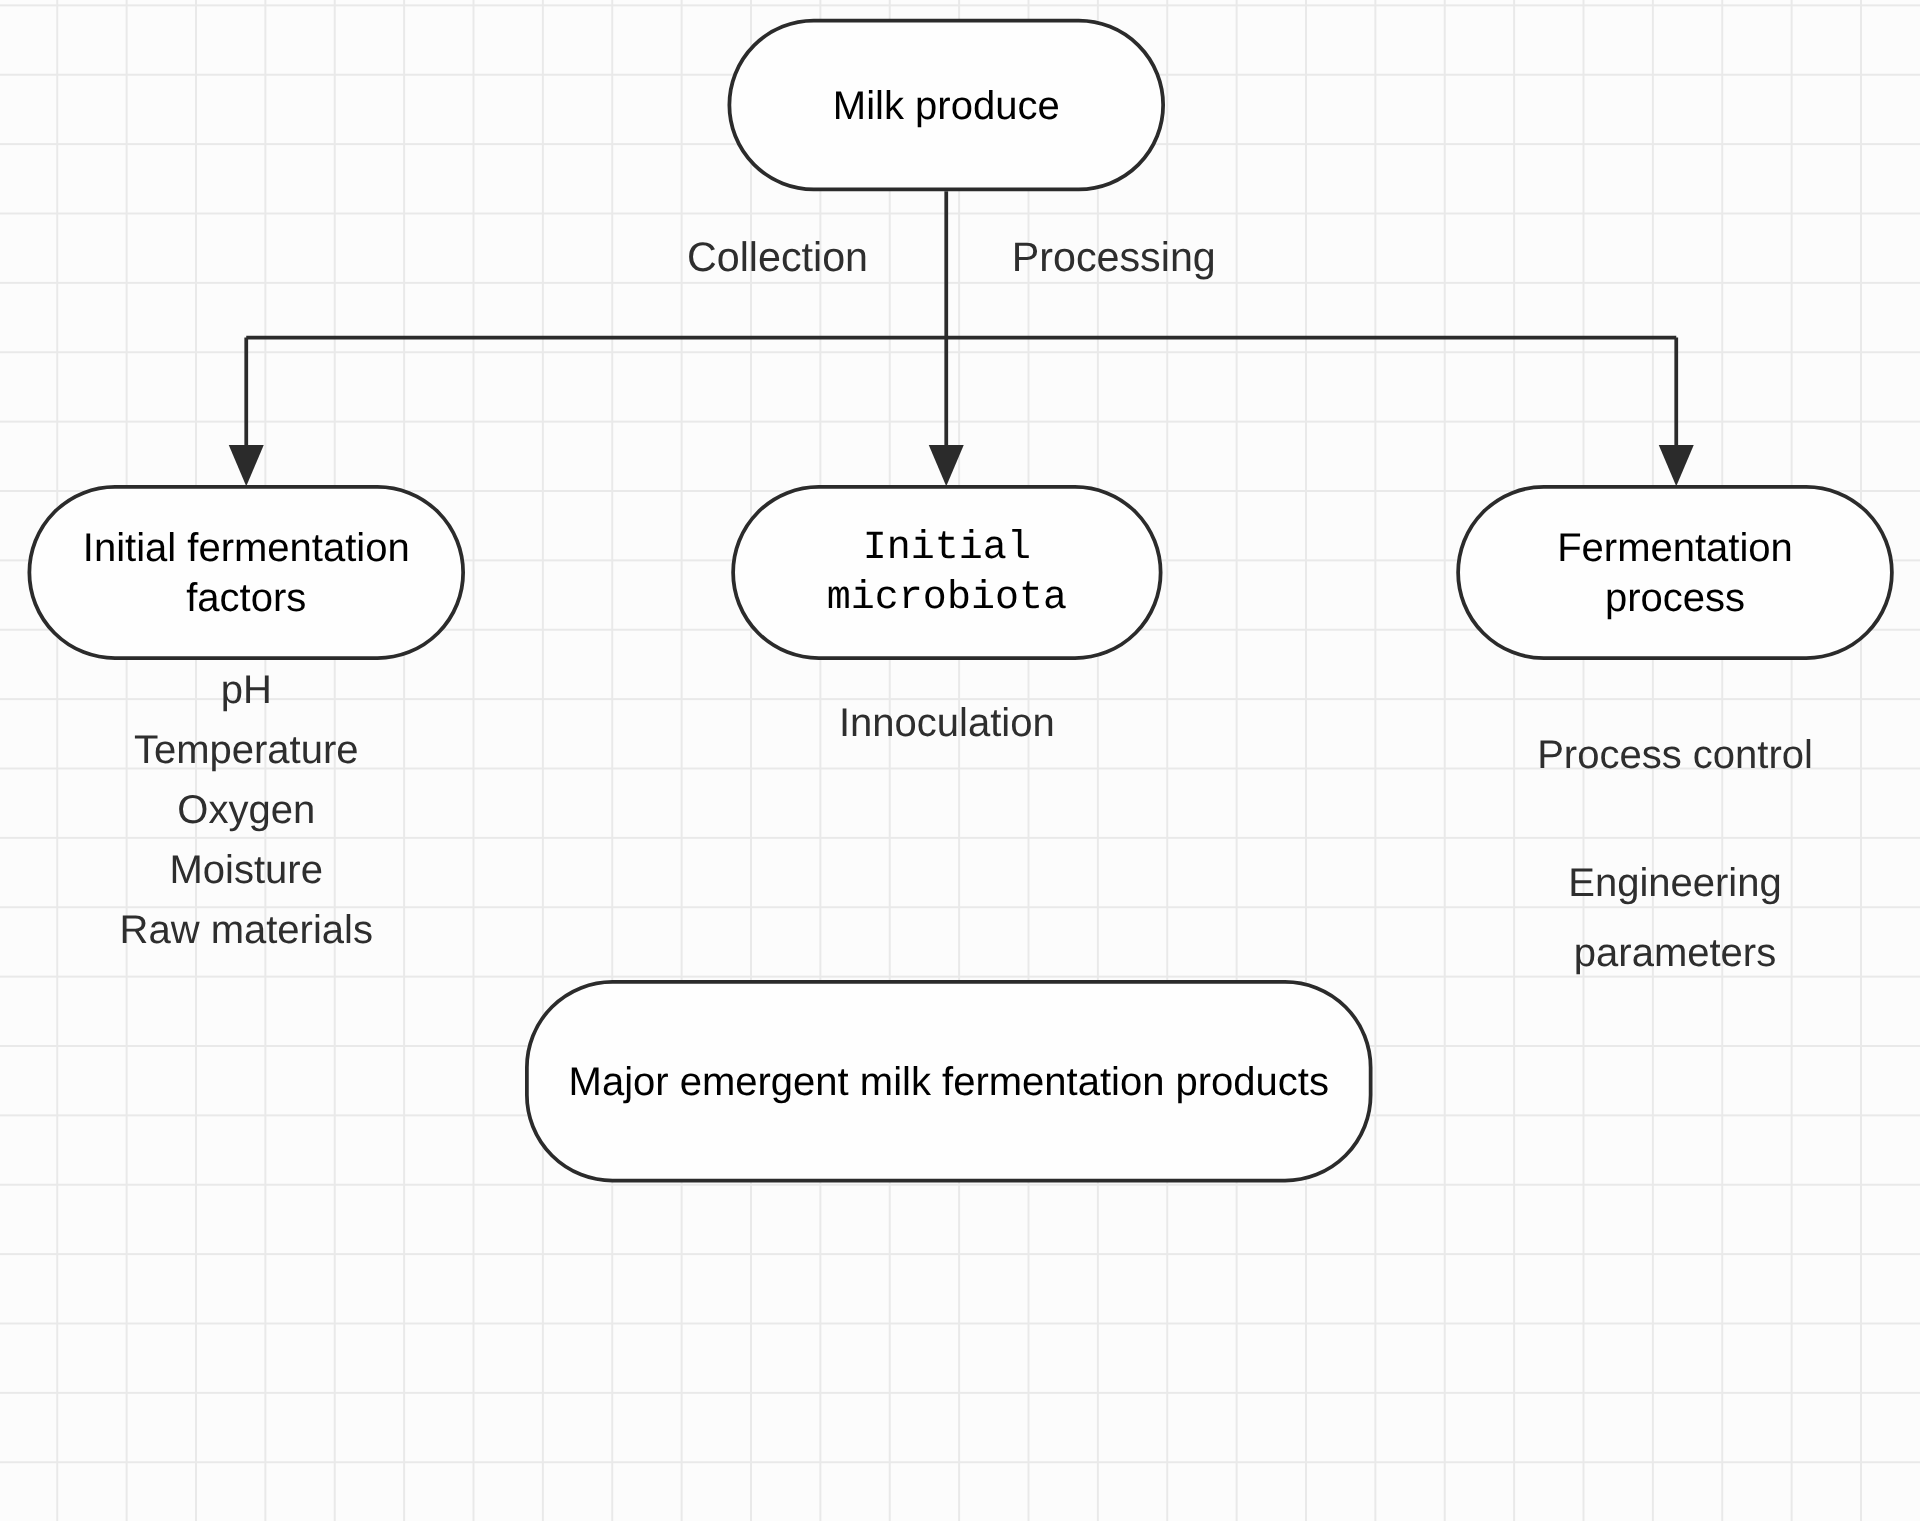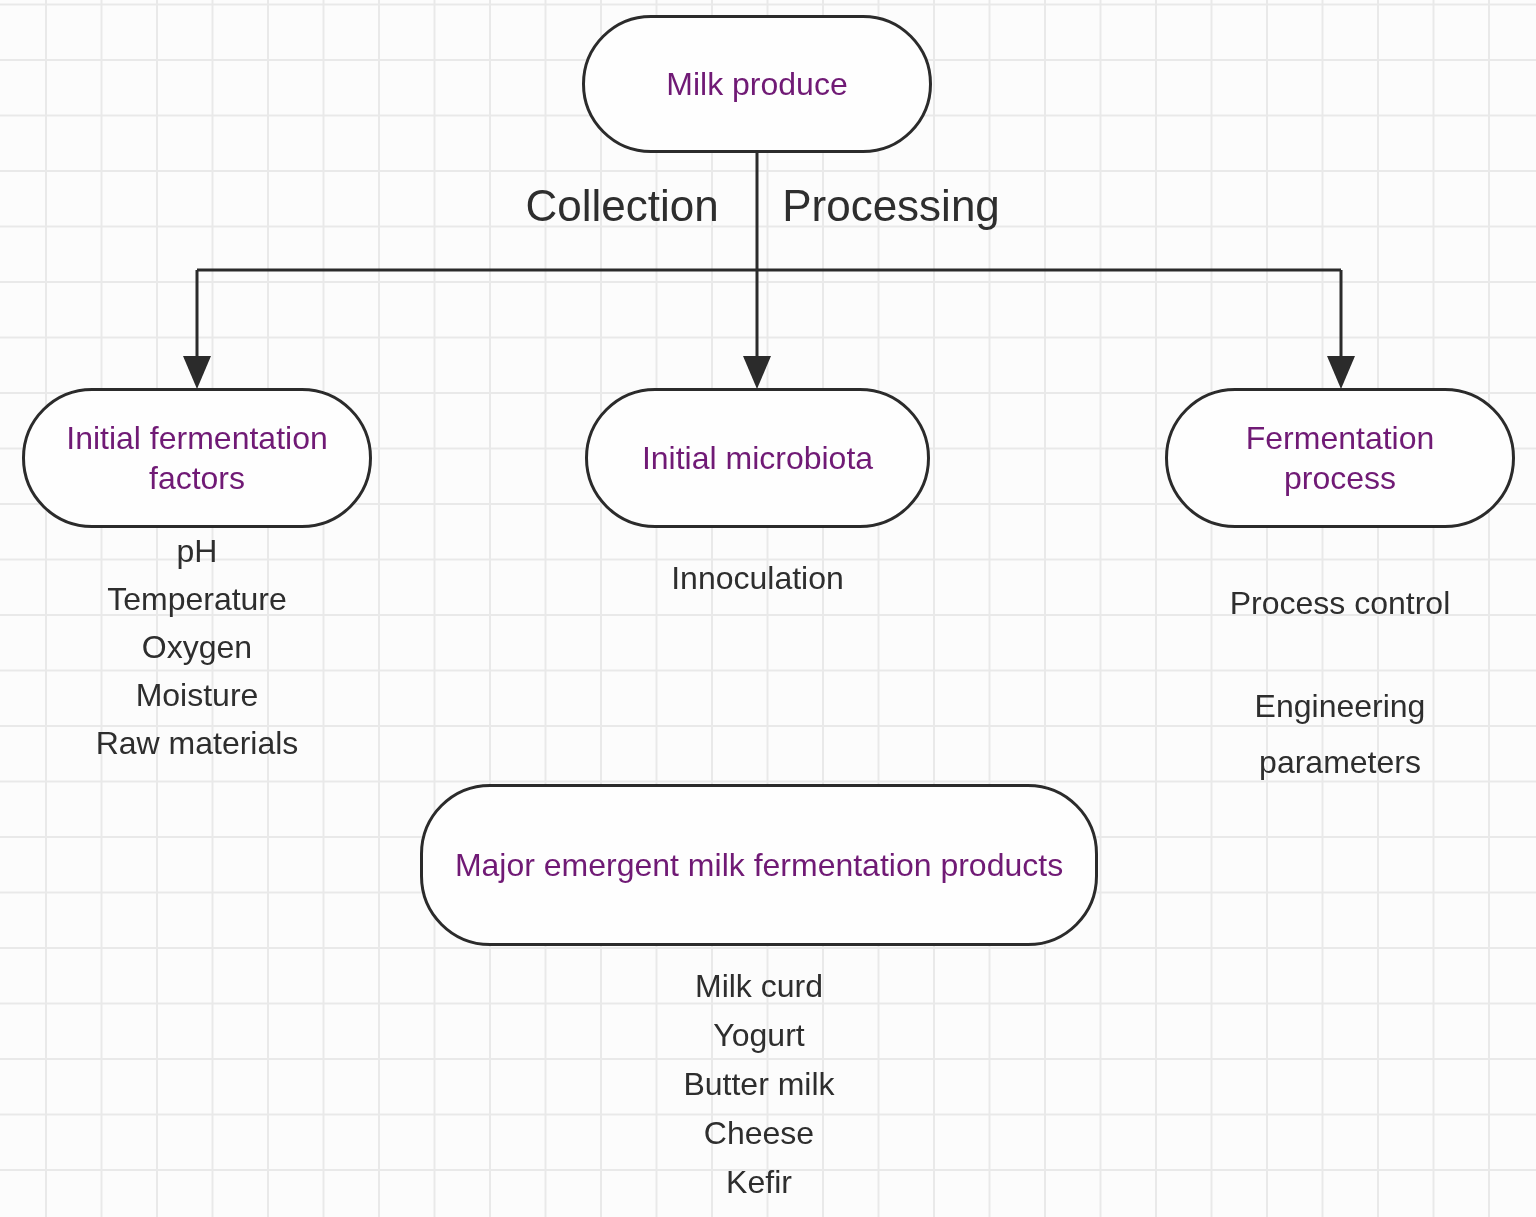--- a/index.html
+++ b/index.html
@@ -33,27 +33,27 @@
     box-sizing: border-box;
     background: #fefefe;
     border: 3px solid #2b2b2b;
     border-radius: 70px;
     display: flex;
     align-items: center;
     justify-content: center;
     text-align: center;
     font-size: 32px;
     line-height: 40px;
-    color: #701a75;
+    color: #000000;
     padding: 0 28px;
   }
   .edge-label {
     position: absolute;
     transform: translateX(-50%);
-    font-size: 44px;
+    font-size: 33px;
     line-height: 36px;
     white-space: nowrap;
     color: #2e2e2e;
   }
   .item-list {
     position: absolute;
     display: flex;
     flex-direction: column;
     align-items: center;
     text-align: center;
@@ -65,21 +65,21 @@
     white-space: nowrap;
   }
   .list-left { left: 22px;  top: 536px; width: 350px; gap: 18px; }
   .list-mid  { left: 585px; top: 563px; width: 345px; gap: 86px; }
   .list-right{ left: 1165px;top: 588px; width: 350px; gap: 60px; }
   .list-right .item.wrap { line-height: 56px; white-space: normal; width: 260px; }
   .list-bottom { left: 420px; top: 971px; width: 678px; gap: 19px; }
 
   .node-root   { left: 582px;  top: 15px;  width: 350px; height: 138px; }
   .node-left   { left: 22px;   top: 388px; width: 350px; height: 140px; }
-  .node-mid    { left: 585px;  top: 388px; width: 345px; height: 140px; }
+  .node-mid    { left: 585px;  top: 388px; width: 345px; height: 140px; font-family: Liberation Mono, monospace; }
   .node-right  { left: 1165px; top: 388px; width: 350px; height: 140px; }
   .node-bottom { left: 420px;  top: 784px; width: 678px; height: 162px; }
 </style>
 </head>
 <body>
 
 <div class="canvas">
 
   <svg class="connectors" viewBox="0 0 1536 1217" xmlns="http://www.w3.org/2000/svg">
 
@@ -127,21 +127,14 @@
 
   <div class="item-list list-right">
     <div class="item">Process control</div>
     <div class="item wrap">Engineering parameters</div>
   </div>
 
   <div class="node node-bottom">
     <span>Major emergent milk fermentation products</span>
   </div>
 
-  <div class="item-list list-bottom">
-    <div class="item">Milk curd</div>
-    <div class="item">Yogurt</div>
-    <div class="item">Butter milk</div>
-    <div class="item">Cheese</div>
-    <div class="item">Kefir</div>
-  </div>
 
 </div>
 
 </body></html>

